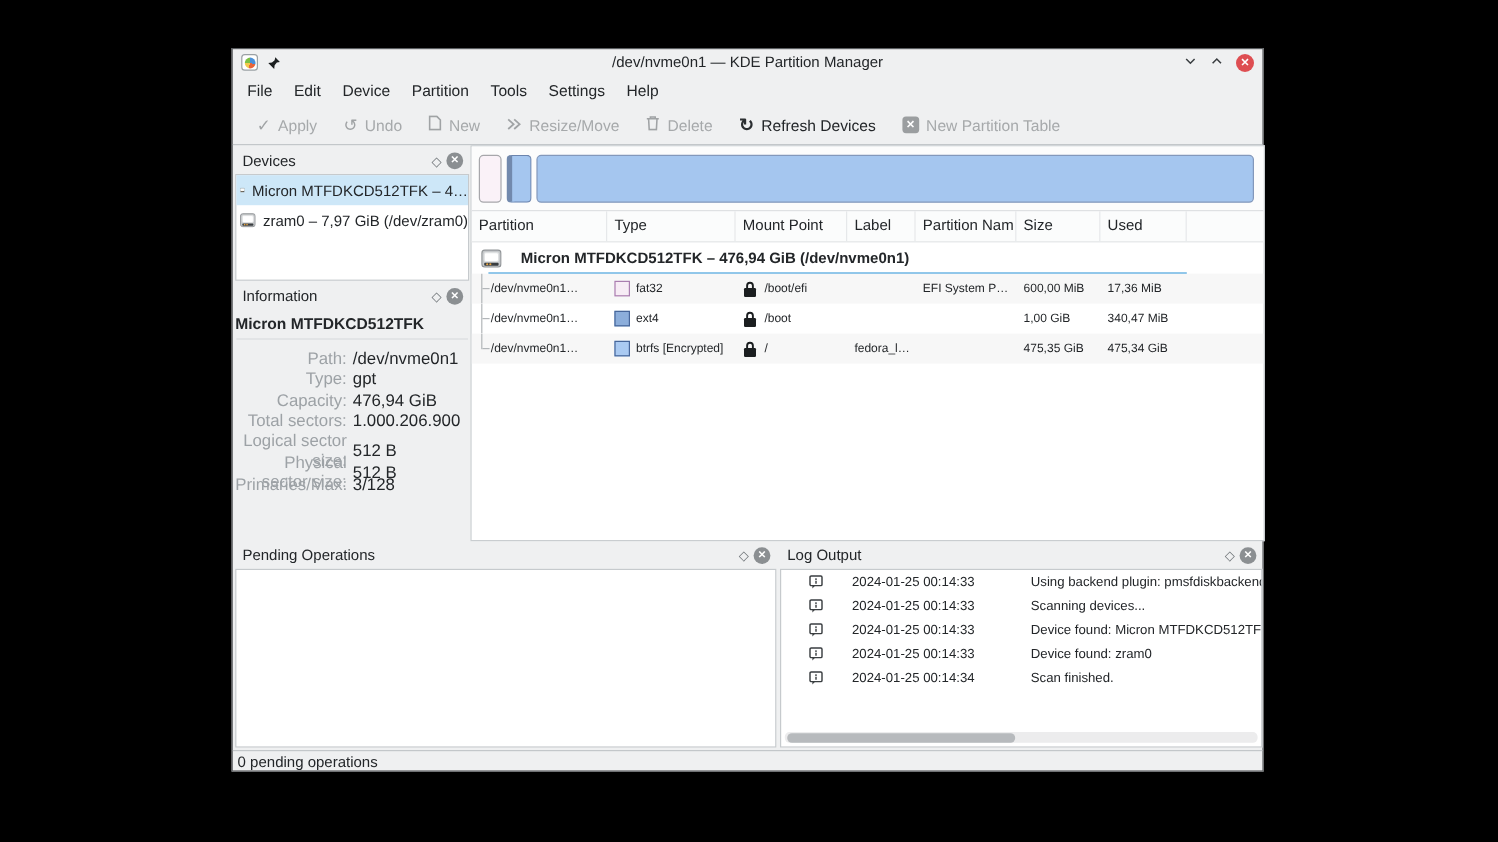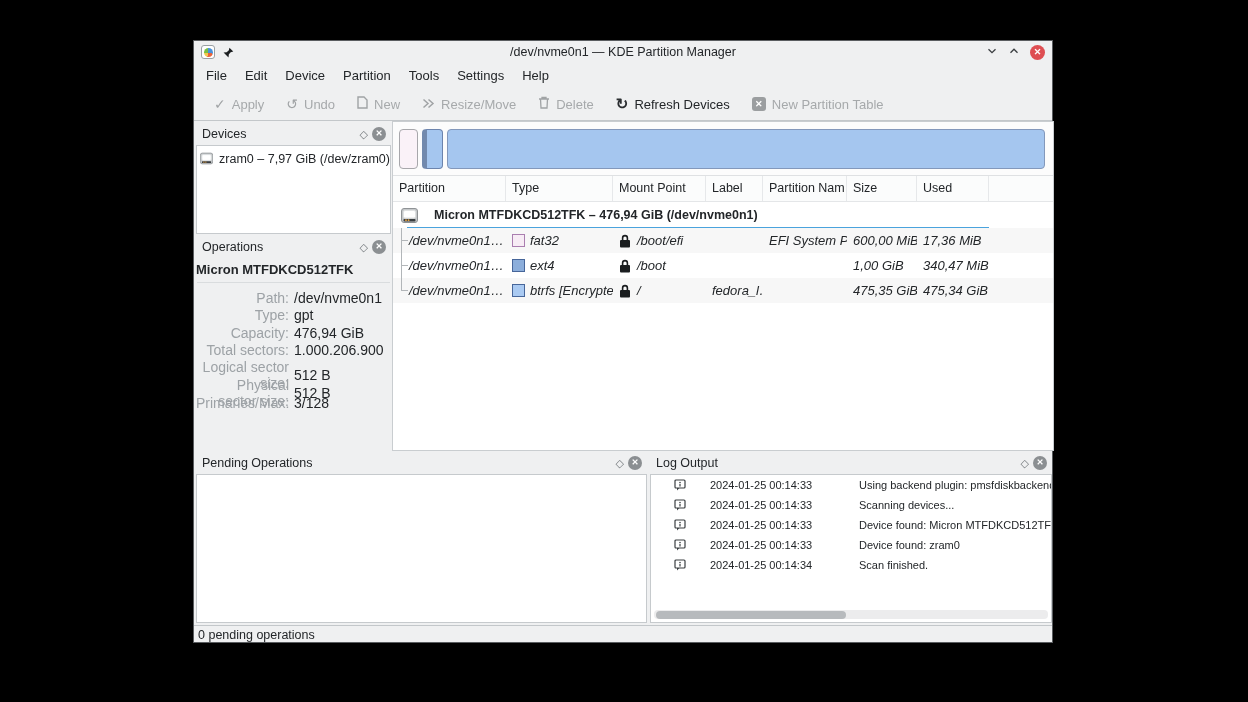--- a/index.html
+++ b/index.html
@@ -66,21 +66,21 @@
   .pb-ext4  { left:29px; width:21px; background:#a5c6ef; border:1px solid #6c84ad; border-left:5px solid #7289ad; }
   .pb-btrfs { left:54px; width:598px; background:#a5c6ef; border:1px solid #8398bb; }
 
   .ptable-header { display:grid; grid-template-columns:113px 107px 93px 57px 84px 70px 72px 1fr;
                    height:26px; background:#fbfcfc; border-bottom:1px solid #e4e6e8; }
   .pth { font-size:12.5px; line-height:25px; padding-left:6px; border-right:1px solid #e6e8ea;
          white-space:nowrap; overflow:hidden; }
   .device-row { height:26px; display:flex; align-items:center; gap:16px; padding-left:8px; position:relative; }
   .device-row b { font-size:12.5px; }
   .device-row::after { content:''; position:absolute; left:14px; width:582px; bottom:0; height:1px; background:#4aa3dd; }
-  .prow { display:grid; grid-template-columns:113px 107px 93px 57px 84px 70px 72px 1fr; height:25px; font-size:13px;font-style:italic; }
+  .prow { display:grid; grid-template-columns:113px 107px 93px 57px 84px 70px 72px 1fr; height:25px; font-size:10px; }
   .prow.alt { background:#f7f7f7; }
   .pcell { display:flex; align-items:center; padding-left:6px; white-space:nowrap; overflow:hidden; }
   .pcell.first { padding-left:2px; }
   .tree { position:relative; width:14px; height:25px; flex:none; }
   .tree::before { content:''; position:absolute; left:6px; top:0; bottom:0; border-left:1px solid #b2b6b9; }
   .tree.last::before { bottom:12px; }
   .tree::after { content:''; position:absolute; left:7px; top:12px; width:6px; border-top:1px solid #b2b6b9; }
   .swatch { width:13px; height:13px; border:1px solid #47669a; margin-right:5px; flex:none; }
   .sw-fat32 { background:#f7ecf5; border-color:#aa7eb0; }
   .sw-ext4  { background:#8caedb; }
@@ -181,36 +181,46 @@
   <div class="content">
 
     <div class="devices-panel">
       <div class="panel-header">
         <span>Devices</span>
         <span class="ph-spacer"></span>
         <span class="float-btn">◇</span>
         <span class="dock-close">✕</span>
       </div>
       <div class="devices-body">
+        <div class="dev-item selected">
+          <svg width="17" height="17" viewBox="0 0 17 17">
+              <rect x="0.5" y="1.5" width="16" height="14" rx="2.5" fill="#c6c9cb" stroke="#8f9396"></rect>
+              <rect x="2.5" y="3.5" width="12" height="7.5" rx="1.5" fill="#fff" stroke="#dfe1e2"></rect>
+              <rect x="2.5" y="12" width="12" height="2.5" rx="0.8" fill="#3a3e41"></rect>
+              <circle cx="5" cy="13.2" r="0.9" fill="#e8a33d"></circle>
+              <circle cx="7.6" cy="13.2" r="0.9" fill="#e8a33d"></circle>
+            </svg>
+          <span>Micron MTFDKCD512TFK – 4…</span>
+        </div>
         <div class="dev-item">
           <svg width="17" height="17" viewBox="0 0 17 17">
               <rect x="0.5" y="1.5" width="16" height="14" rx="2.5" fill="#c6c9cb" stroke="#8f9396"></rect>
               <rect x="2.5" y="3.5" width="12" height="7.5" rx="1.5" fill="#fff" stroke="#dfe1e2"></rect>
               <rect x="2.5" y="12" width="12" height="2.5" rx="0.8" fill="#3a3e41"></rect>
               <circle cx="5" cy="13.2" r="0.9" fill="#e8a33d"></circle>
               <circle cx="7.6" cy="13.2" r="0.9" fill="#e8a33d"></circle>
             </svg>
           <span>zram0 – 7,97 GiB (/dev/zram0)</span>
         </div>
       </div>
     </div>
 
     <div class="info-panel">
       <div class="panel-header">
-        <span>Operations</span>
+        <span>Information</span>
         <span class="ph-spacer"></span>
         <span class="float-btn">◇</span>
         <span class="dock-close">✕</span>
       </div>
       <div class="info-name">Micron MTFDKCD512TFK</div>
       <div class="info-sep"></div>
       <div class="info-row">
           <span class="info-label">Path:</span>
           <span class="info-value">/dev/nvme0n1</span>
         </div>

